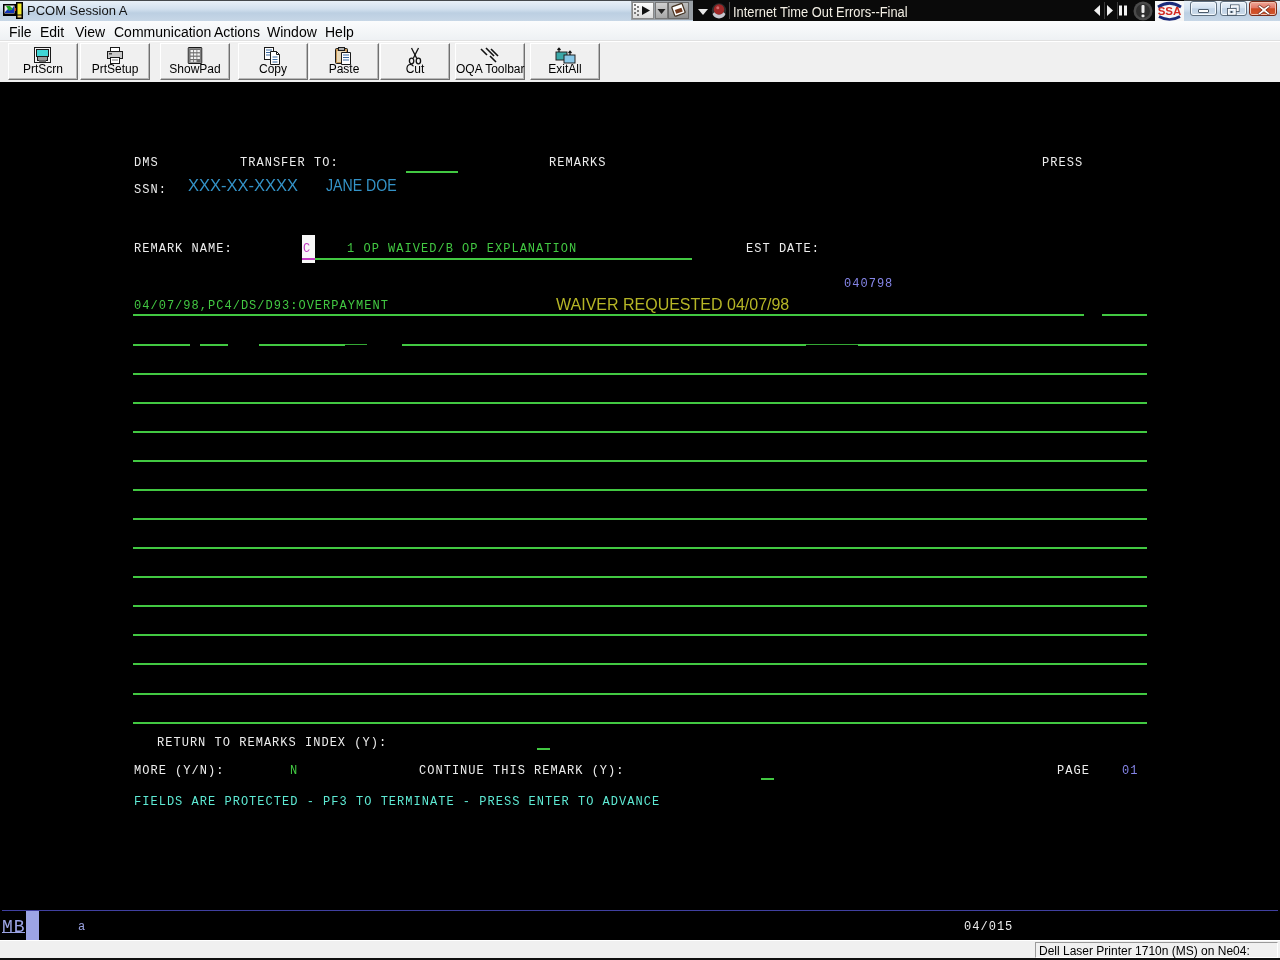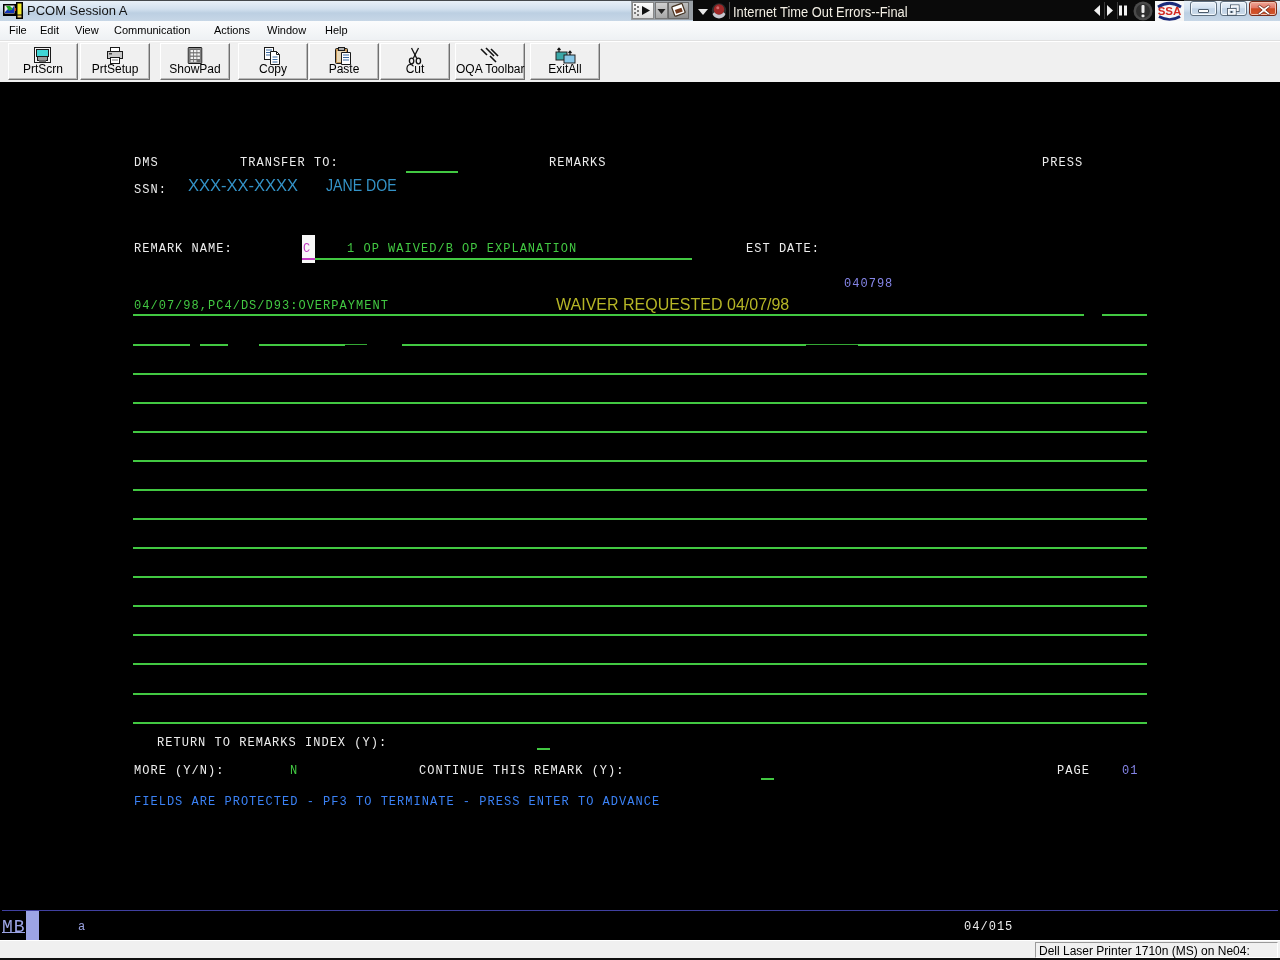--- a/index.html
+++ b/index.html
@@ -5,40 +5,40 @@
 * { margin:0; padding:0; box-sizing:border-box; }
 html,body { width:1280px; height:960px; overflow:hidden; background:#000; }
 body { position:relative; font-family:"Liberation Sans", sans-serif; }
 
 #titlebar { position:absolute; left:0; top:0; width:1280px; height:21px;
   background:linear-gradient(#e8f0f8 0%, #d3e1ef 40%, #bccfe2 60%, #c7d7e7 100%);
   border-top:1px solid #45494d; }
 #title-text { position:absolute; left:27px; top:3px; font-size:13px; color:#121212; }
 #menubar { position:absolute; left:0; top:21px; width:1280px; height:20px;
   background:linear-gradient(#fbfcfd, #eef1f4); border-bottom:1px solid #e0e0e0; }
-.menu { position:absolute; top:3px; font-size:11px; color:#000; }
+.menu { position:absolute; top:3px; font-size:14px; color:#000; }
 #toolbar { position:absolute; left:0; top:41px; width:1280px; height:41px; background:#f0f0f0; border-top:1px solid #fff; }
 .tbtn { position:absolute; top:1px; width:70px; height:37px; background:#f0f0f0;
   border-top:1px solid #ffffff; border-left:1px solid #ffffff;
   border-right:1px solid #707070; border-bottom:1px solid #707070;
   box-shadow:inset -1px -1px 0 #b8b8b8; }
 .tlabel { position:absolute; bottom:3px; width:100%; text-align:center; font-size:12px; color:#000000; white-space:nowrap; }
 .ticon { position:absolute; top:3px; left:50%; transform:translateX(-50%); }
 
 #rec-left { position:absolute; left:631px; top:1px; width:62px; height:19px; background:#9aa0a6; }
 #rec-black { position:absolute; left:693px; top:0px; width:491px; height:21px; background:#0a0a0a; }
 #rec-title { position:absolute; left:733px; top:3.5px; font-size:14px; color:#f3efe5; transform:scaleX(0.92); transform-origin:0 0; }
 
 .wbtn { position:absolute; top:1px; height:15px; border-radius:3px; border:1px solid #5f6f7f; }
 
 #screen { position:absolute; left:0; top:82px; width:1280px; height:858px; background:#000; }
 .t { position:absolute; font-family:"Liberation Mono", monospace; font-size:12px;
   letter-spacing:1.02px; line-height:20px; color:#ededed; white-space:pre; }
 .g { color:#42c842; }
-.r { color:#3b82f6; }
+.r { color:#5eead4; }
 .bl { color:#8585e8; }
 .lav { color:#9ca4e4; }
 .ul { position:absolute; height:2px; background:#42c842; }
 .ul1 { position:absolute; height:1px; background:#34a834; }
 .sans { position:absolute; font-family:"Liberation Sans", sans-serif; font-size:17px; line-height:17px; white-space:pre; }
 
 #statusbar { position:absolute; left:0; top:940px; width:1280px; height:18px; background:#f0f0f0; border-top:1px solid #fff; }
 #statusbar .pane { position:absolute; top:1px; height:16px; border:1px solid; border-color:#9a9a9a #fff #fff #9a9a9a; font-size:12px; color:#000; padding-left:3px; padding-top:1px; }
 #winbottom { position:absolute; left:0; top:958px; width:1280px; height:2px; background:#101010; }
 </style>

